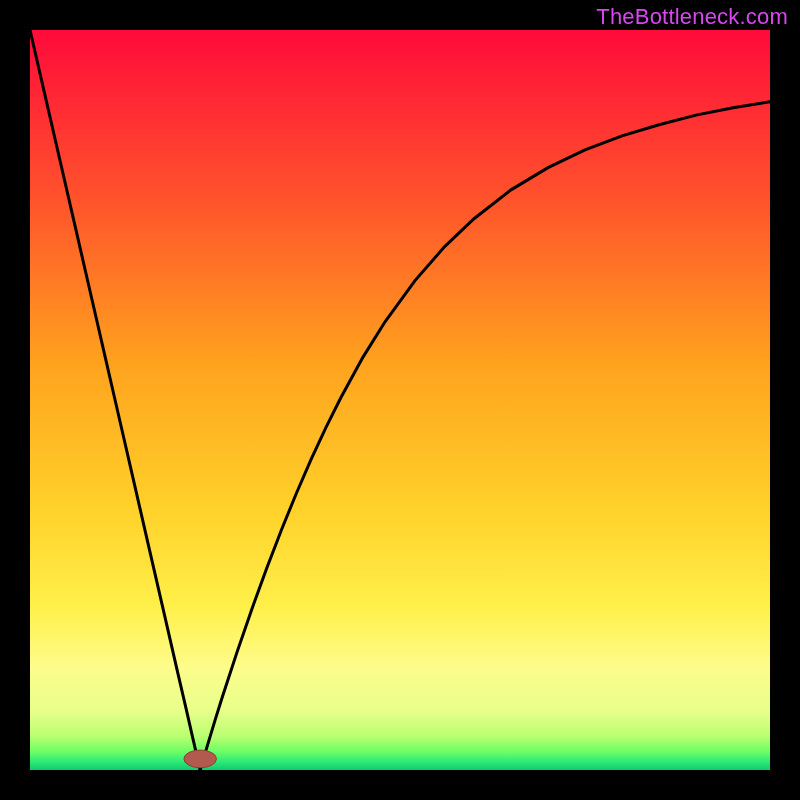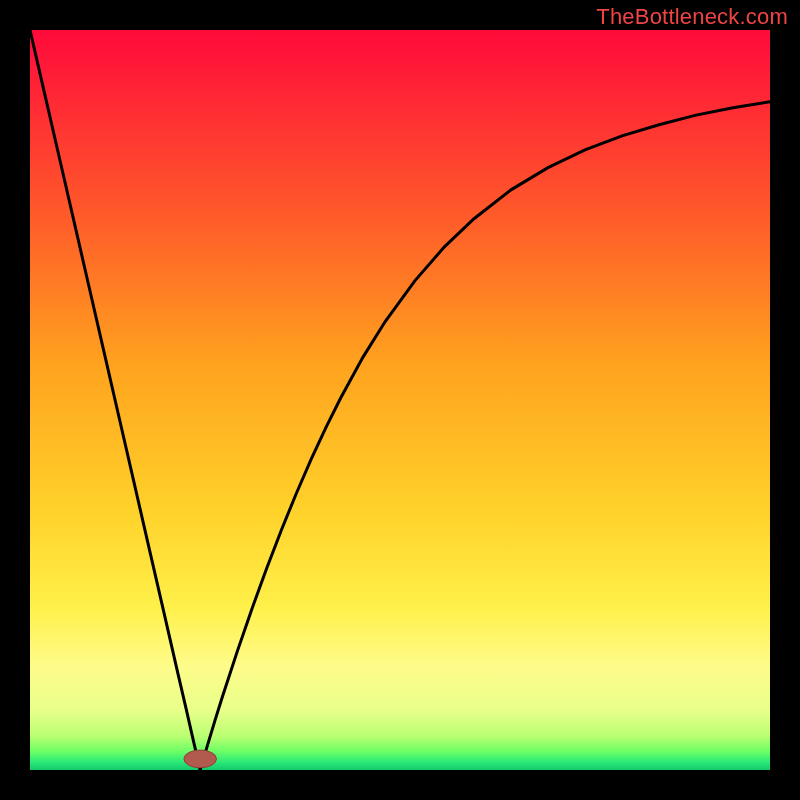--- a/index.html
+++ b/index.html
@@ -23,21 +23,21 @@
     position: absolute;
     left: 0;
     top: 0;
     width: 740px;
     height: 740px;
   }
   .watermark {
     position: absolute;
     top: 4px;
     right: 12px;
-    color: #ef4444;
+    color: #d946ef;
     font-size: 22px;
     font-weight: 500;
     letter-spacing: 0.2px;
   }
 </style>
 </head>
 <body>
 
 <div class="frame">
   <svg class="plot" viewBox="0 0 740 740" preserveAspectRatio="none">

